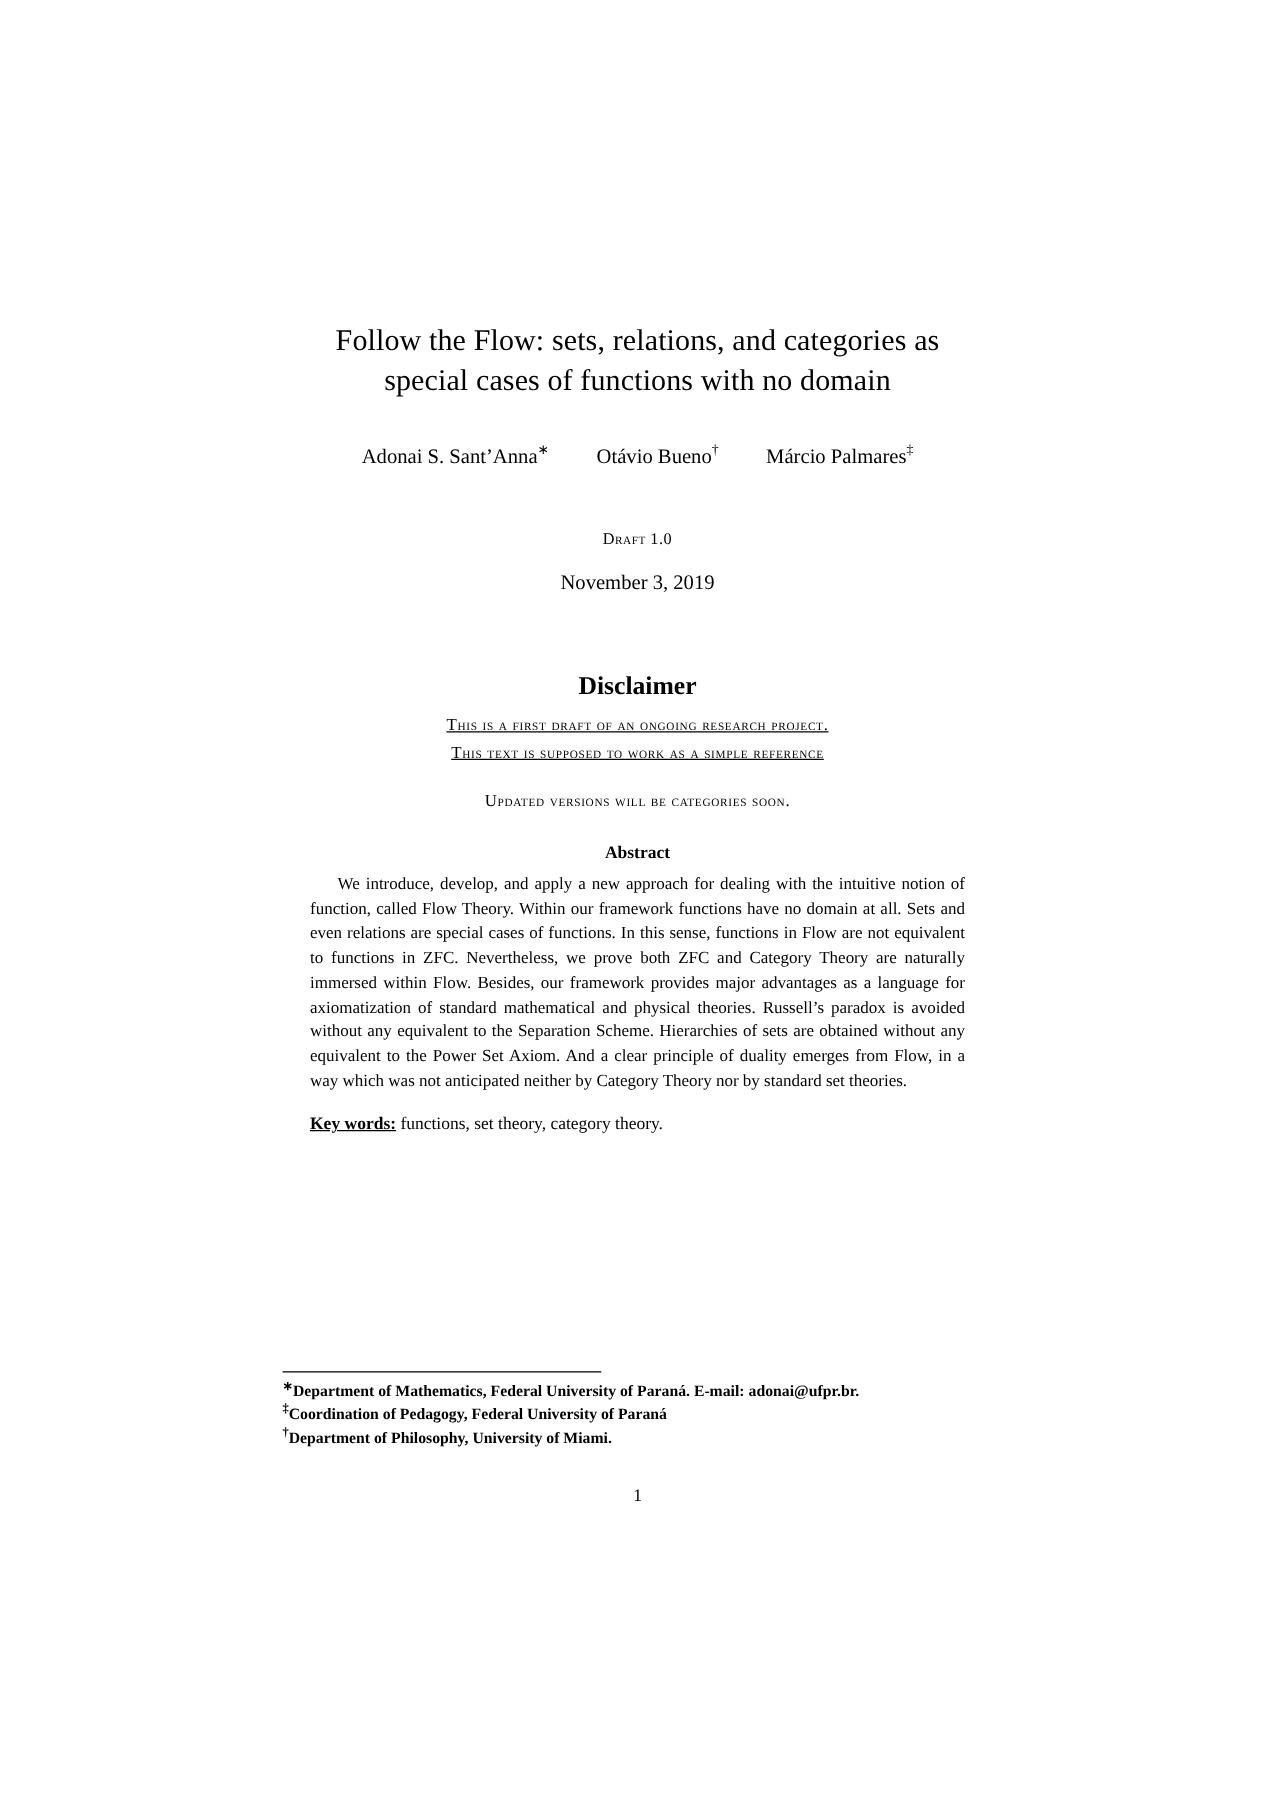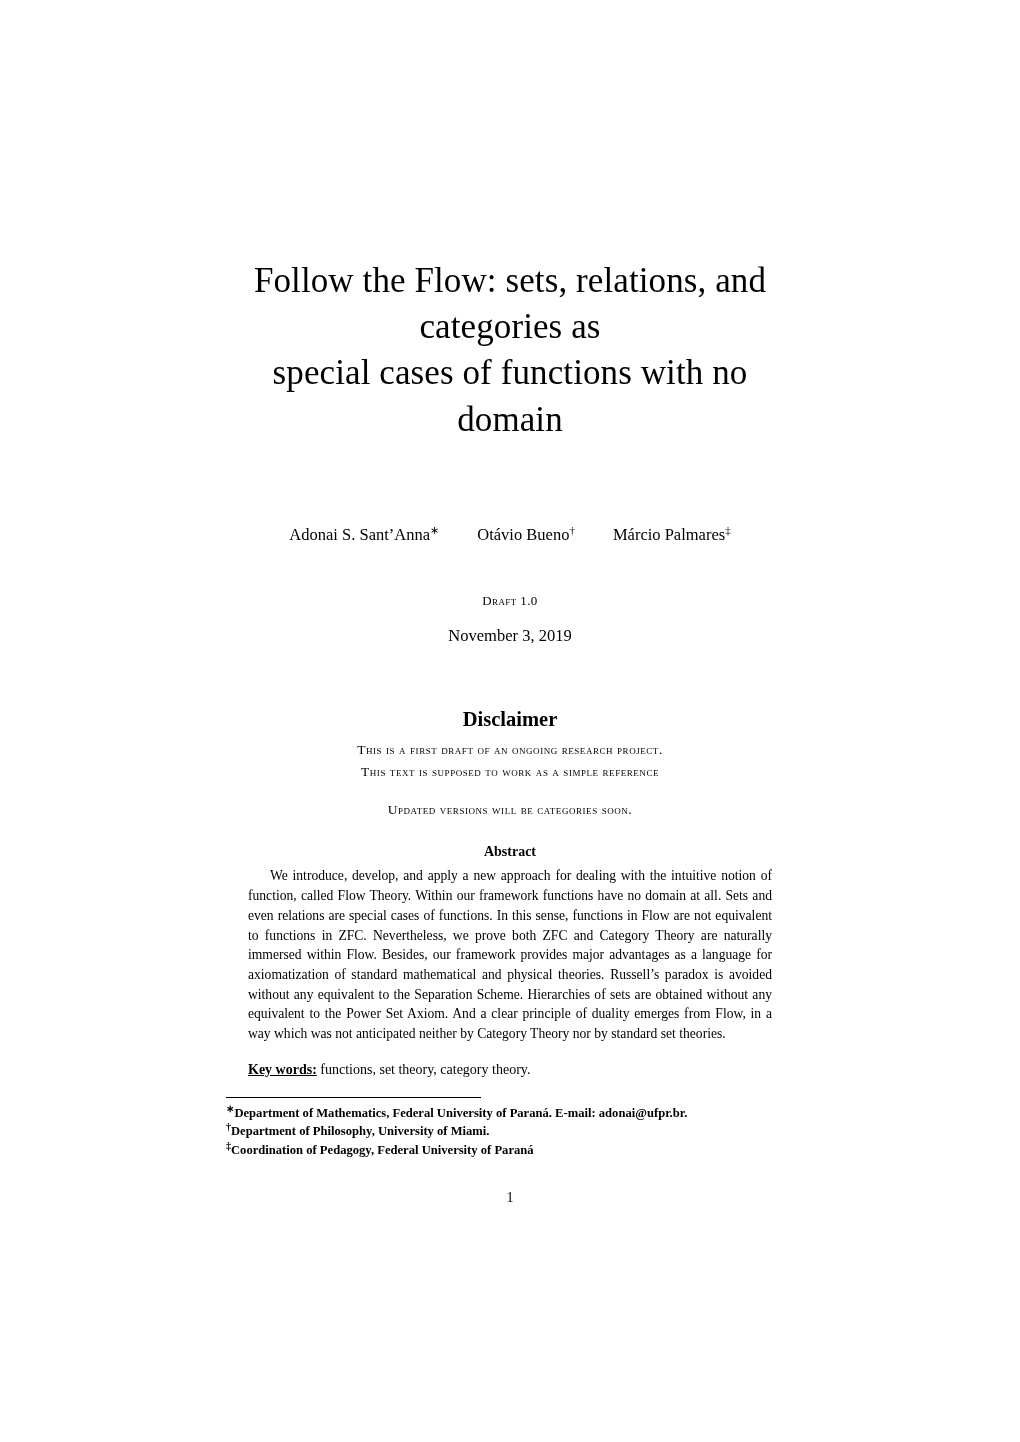--- a/index.html
+++ b/index.html
@@ -22,39 +22,38 @@
     width: 1020px;
     height: 1442px;
   }
   .content {
     position: absolute;
     left: 226px;
     top: 258px;
     width: 568px;
   }
   .title {
-    font-size: 35px;
+    font-size: 24px;
     line-height: 1.32;
     text-align: center;
     font-weight: normal;
     margin: 0;
     letter-spacing: 0.1px;
   }
   .authors {
     margin-top: 34px;
     text-align: center;
     font-size: 16.5px;
   }
   .author {
     display: inline-block;
     white-space: nowrap;
   }
   .author + .author {
     margin-left: 38px;
-    margin-top: 48px;
   }
   sup.mark {
     font-size: 11px;
     vertical-align: super;
     line-height: 0;
   }
   .draft {
     margin-top: 48px;
     text-align: center;
     font-size: 13px;
@@ -75,20 +74,21 @@
   .disclaimer-body {
     margin-top: 8px;
     text-align: center;
     font-size: 13.5px;
     font-variant: small-caps;
     letter-spacing: 0.55px;
     line-height: 1.62;
   }
   .disclaimer-body .line {
     display: block;
+    text-decoration: underline;
   }
   .disclaimer-update {
     margin-top: 20px;
     text-align: center;
     font-size: 13.5px;
     font-variant: small-caps;
     letter-spacing: 0.55px;
   }
   .abstract-wrap {
     margin-top: 26px;
@@ -188,19 +188,19 @@
       <b>Key words:</b>
       <span>functions, set theory, category theory.</span>
     </div>
 
   </div>
 
   <div class="footnote-rule"></div>
 
   <div class="footnotes">
     <span class="footnote"><span class="fmark">∗</span><span>Department of Mathematics, Federal University of Paraná. E-mail: adonai@ufpr.br.</span></span>
+    <span class="footnote"><span class="fmark">‡</span><span>Coordination of Pedagogy, Federal University of Paraná</span></span>
     <span class="footnote"><span class="fmark">†</span><span>Department of Philosophy, University of Miami.</span></span>
-    <span class="footnote"><span class="fmark">‡</span><span>Coordination of Pedagogy, Federal University of Paraná</span></span>
   </div>
 
   <div class="page-number">1</div>
 
 </div>
 
 </body></html>

